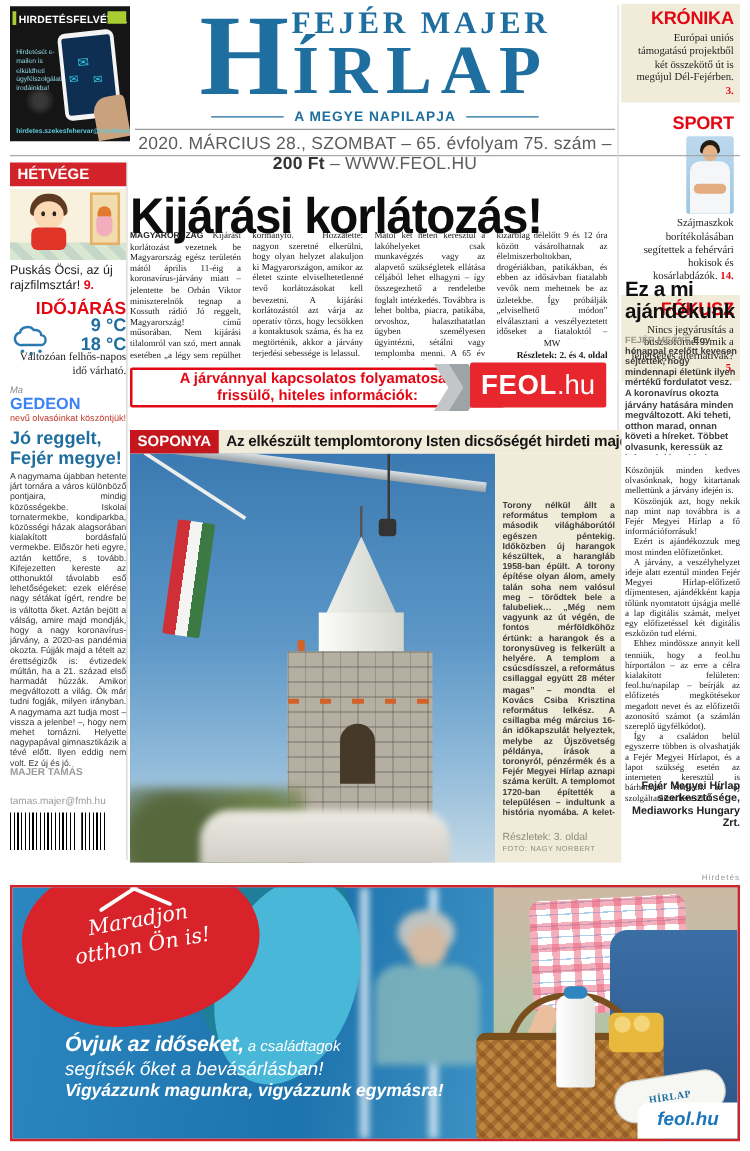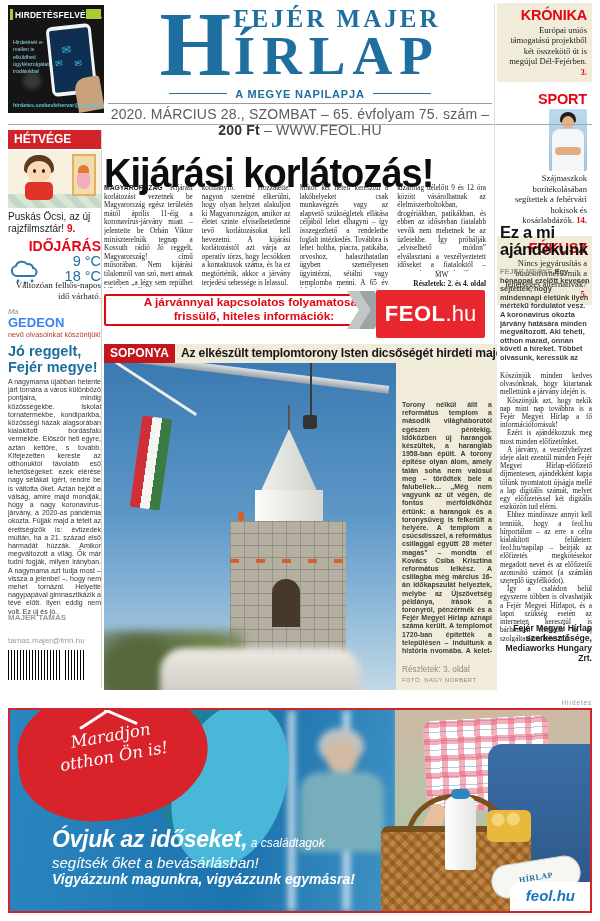--- a/index.html
+++ b/index.html
@@ -66,21 +66,21 @@
   .ct-girl-hair{position:absolute;right:12px;top:14px;width:11px;height:9px;background:#e07a2e;border-radius:6px 6px 2px 2px;}
   .ct-girl-dress{position:absolute;right:11px;top:22px;width:13px;height:16px;background:#f2aebc;border-radius:3px 3px 6px 6px;}
   .ct-hair{position:absolute;left:16px;top:4px;width:30px;height:18px;background:#5d3a22;border-radius:14px 14px 4px 4px;}
   .ct-face{position:absolute;left:19px;top:10px;width:24px;height:22px;background:#fbd9b4;border-radius:50%;}
   .ct-eye{position:absolute;width:3px;height:4px;background:#222;border-radius:50%;top:18px;}
   .ct-eye.l{left:25px;} .ct-eye.r{left:34px;}
   .ct-shirt{position:absolute;left:17px;top:31px;width:28px;height:18px;background:#e03428;border-radius:5px;}
   .rail-caption{position:absolute;left:0;top:81px;width:100%;font-size:10px;line-height:1.2;color:#1d1d1d;}
   .weather{position:absolute;left:0;top:108px;width:100%;text-align:right;}
   .weather h4{margin:0;color:#e30613;font-size:14px;font-weight:900;}
-  .temp{color:#1e6e9f;font-weight:400;font-size:14.5px;line-height:1.05;}
+  .temp{color:#1e6e9f;font-weight:700;font-size:14.5px;line-height:1.05;}
   .cloud-icon{position:absolute;left:0;top:16px;}
   .weather-text{position:absolute;left:0;top:150px;width:100%;text-align:right;
                 font-family:"Liberation Serif",serif;font-size:9px;line-height:1.2;color:#222;}
   .nameday{position:absolute;left:0;top:177px;width:100%;}
   .nd-ma{font-size:7.5px;color:#8a8a8a;font-style:italic;}
   .nd-name{color:#3b82f6;font-weight:900;font-size:13px;line-height:1.05;}
   .nd-rest{font-size:7.3px;color:#c0392b;}
   .morning-title{position:absolute;left:0;top:214px;width:100%;color:#1e6e9f;font-weight:900;font-size:14.5px;line-height:1.08;}
   .morning-body{position:absolute;left:0;top:248px;width:100%;height:244px;overflow:hidden;
                 font-size:7px;line-height:8.2px;color:#333;text-align:justify;}
@@ -103,21 +103,21 @@
   .details{font-family:"Liberation Serif",serif;font-size:7.4px;text-align:right;color:#1a1a1a;font-weight:bold;}
 
   
   .feol-banner{position:absolute;left:104px;top:292px;width:381px;height:36px;}
   .fb-box{position:absolute;left:0;top:2px;width:300px;height:32px;background:#fff;border:2px solid #e30613;
           border-radius:2px;box-sizing:border-box;display:flex;align-items:center;justify-content:center;}
   .fb-text{color:#e30613;font-weight:900;font-size:11.8px;line-height:1.15;text-align:center;width:250px;}
   .chev{position:absolute;top:-1px;width:28px;height:38px;clip-path:polygon(0 0,55% 0,100% 50%,55% 100%,0 100%,42% 50%);}
   .chev.c1{left:243px;background:#c3c6c8;}
   .chev.c2{left:255px;background:#9ea3a6;}
-  .fb-red{position:absolute;left:272px;top:-2px;width:109px;height:48px;background:#e8262d;border-radius:2px;
+  .fb-red{position:absolute;left:272px;top:-2px;width:109px;height:36px;background:#e8262d;border-radius:2px;
           display:flex;align-items:center;justify-content:center;color:#fff;}
   .fb-red .b{font-weight:900;font-size:22px;letter-spacing:.5px;}
   .fb-red .l{font-weight:300;font-size:22px;}
 
   
   .soponya{position:absolute;left:104px;top:344px;width:393px;height:19px;display:flex;background:#f1ecda;}
   .sop-label{background:#c4161c;color:#fff;font-weight:900;font-size:12px;line-height:19px;padding:0 6px;}
   .sop-head{color:#161616;font-weight:900;font-size:12.2px;line-height:19px;padding-left:6px;letter-spacing:-.2px;white-space:nowrap;overflow:hidden;}
 
   .church{position:absolute;left:104px;top:363px;width:393px;height:327px;background:#f1ecda;}
@@ -202,21 +202,21 @@
   .swoosh2{position:absolute;left:165px;top:-10px;width:110px;height:170px;background:#49b8d8;border-radius:50%;transform:rotate(18deg);}
   .blob{position:absolute;left:8px;top:-22px;width:190px;height:132px;background:#d8232a;
         border-radius:48% 52% 55% 45%;transform:rotate(-5deg);}
   .roof-icon{position:absolute;left:62px;top:18px;width:60px;height:22px;}
   .roof-icon i{position:absolute;top:10px;width:36px;height:3px;background:#fff;border-radius:2px;display:block;}
   .roof-icon .rl{left:0;transform:rotate(-28deg);}
   .roof-icon .rr{left:26px;transform:rotate(28deg);}
   .blob-text{position:absolute;left:0;top:38px;width:100%;text-align:center;color:#fff;
              font-family:"DejaVu Serif",serif;font-style:italic;font-size:16.5px;line-height:1.25;transform:rotate(-5deg);}
   .ad-copy{position:absolute;left:42px;top:116px;color:#fff;font-style:italic;}
-  .ad-copy .big{font-size:23px;font-weight:900;letter-spacing:-.3px;margin-top:40px;}
+  .ad-copy .big{font-size:17px;font-weight:900;letter-spacing:-.3px;margin-top:40px;}
   .ad-copy .mid{font-size:12px;font-weight:400;}
   .ad-copy .line2{font-size:15px;font-weight:400;margin-top:1px;}
   .ad-copy .small{font-size:14px;font-weight:900;margin-top:0;}
   .feol-corner{position:absolute;right:0;bottom:0;background:#fff;border-radius:10px 0 0 0;padding:5px 15px 7px 16px;
                color:#1b75bb;font-weight:900;font-style:italic;font-size:15px;}
 </style>
 </head>
 <body>
 
 <div class="page">

